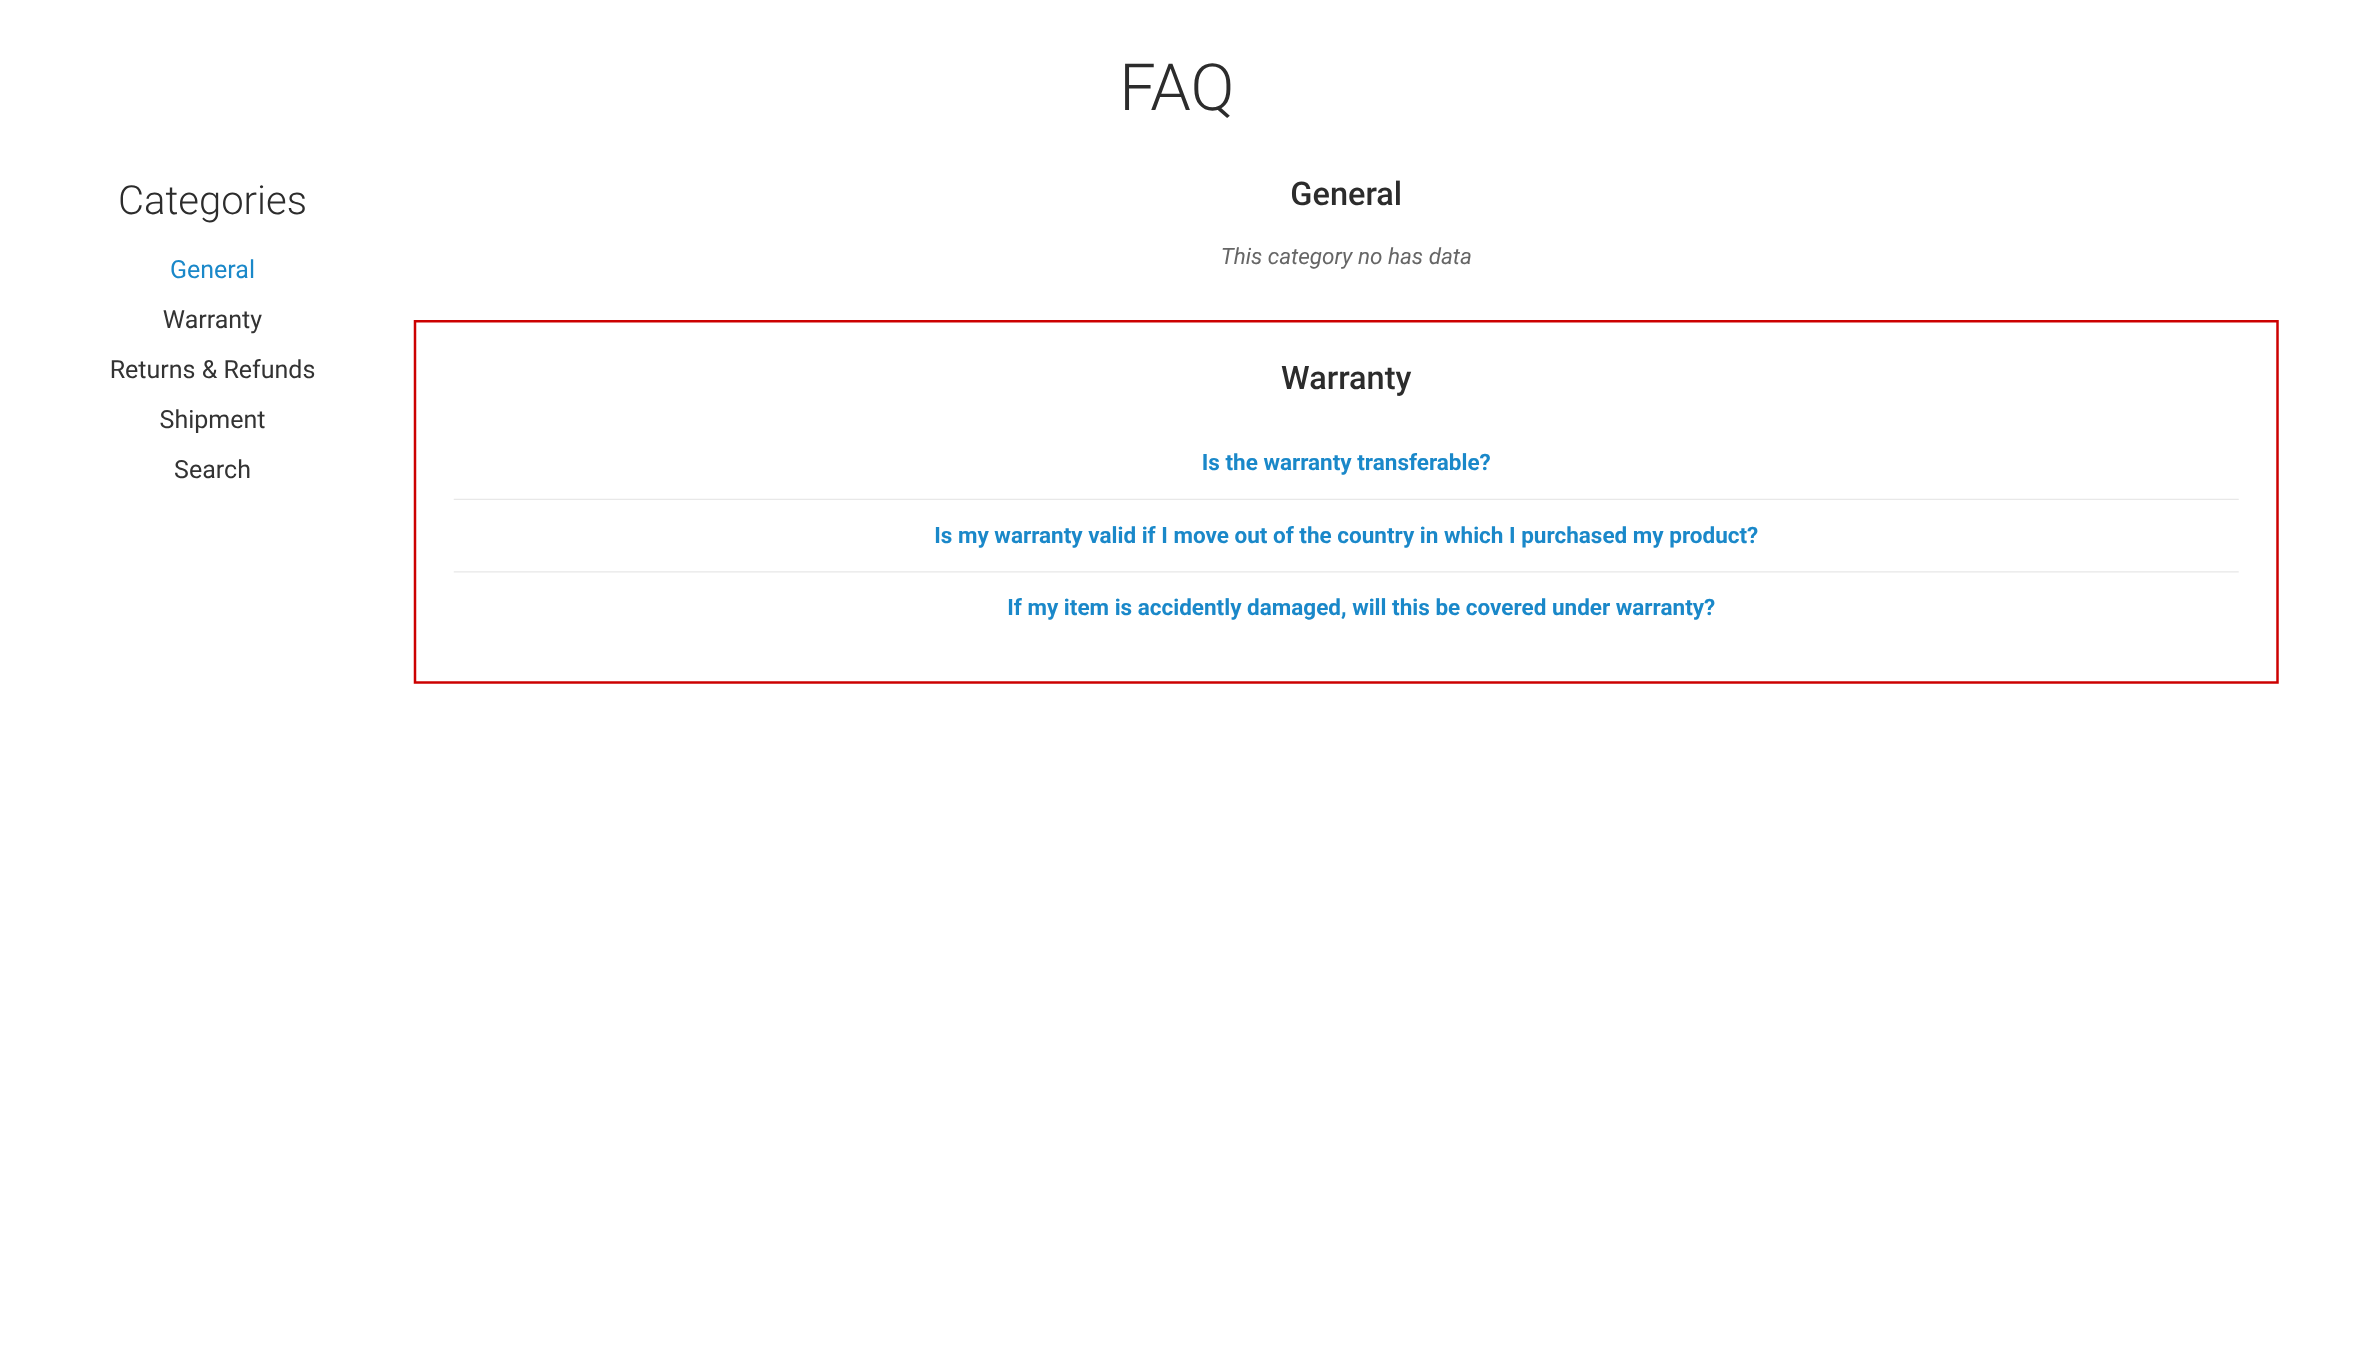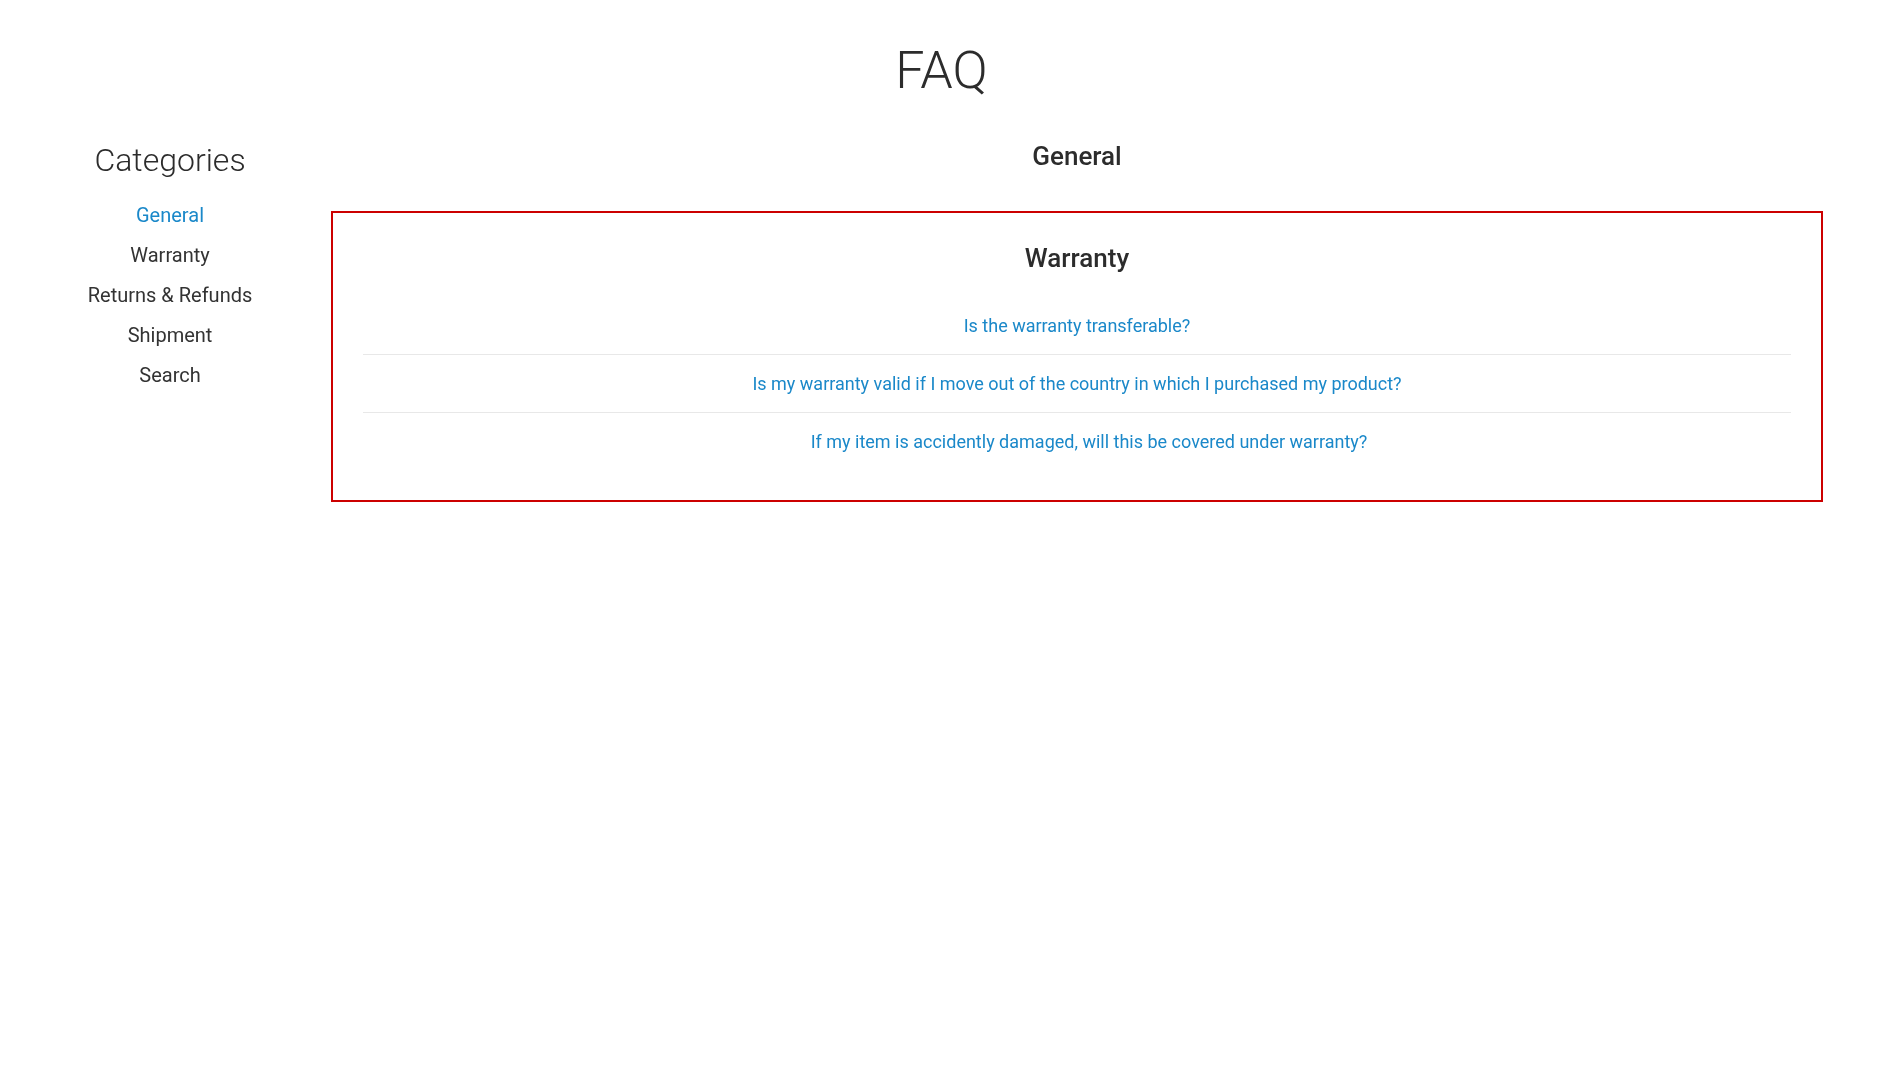--- a/index.html
+++ b/index.html
@@ -131,21 +131,21 @@
     }
 
     .faq-item:last-child {
       border-bottom: none;
       margin-left: 24px;
     }
 
     .faq-link {
       color: #1a88c9;
       font-size: 18px;
-      font-weight: 400;
+      font-weight: 700;
       text-decoration: none;
       cursor: pointer;
     }
   </style>
 </head>
 <body>
 
 <div class="page-container">
   <h1 class="page-title">FAQ</h1>
 
@@ -170,20 +170,21 @@
           <a>Search</a>
         </li>
       </ul>
     </aside>
 
     <div class="content-area">
 
 
       <div class="section">
         <h2 class="section-title">General</h2>
+        <p class="no-data-text">This category no has data</p>
       </div>
 
       <div class="warranty-section">
         <h2 class="warranty-title">Warranty</h2>
 
         <div class="faq-item">
           <a class="faq-link">Is the warranty transferable?</a>
         </div>
         <div class="faq-item">
           <a class="faq-link">Is my warranty valid if I move out of the country in which I purchased my product?</a>

